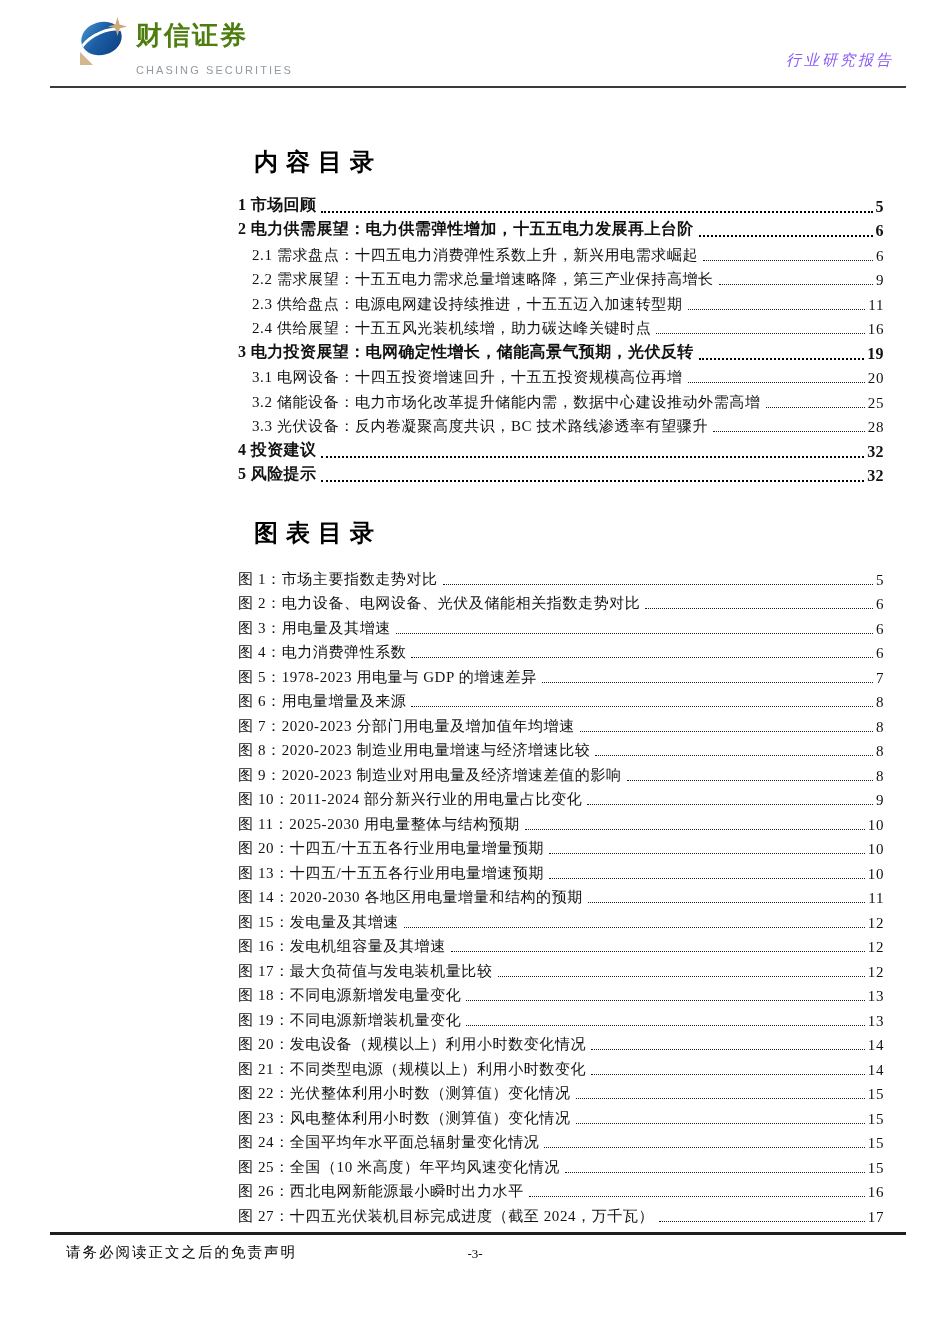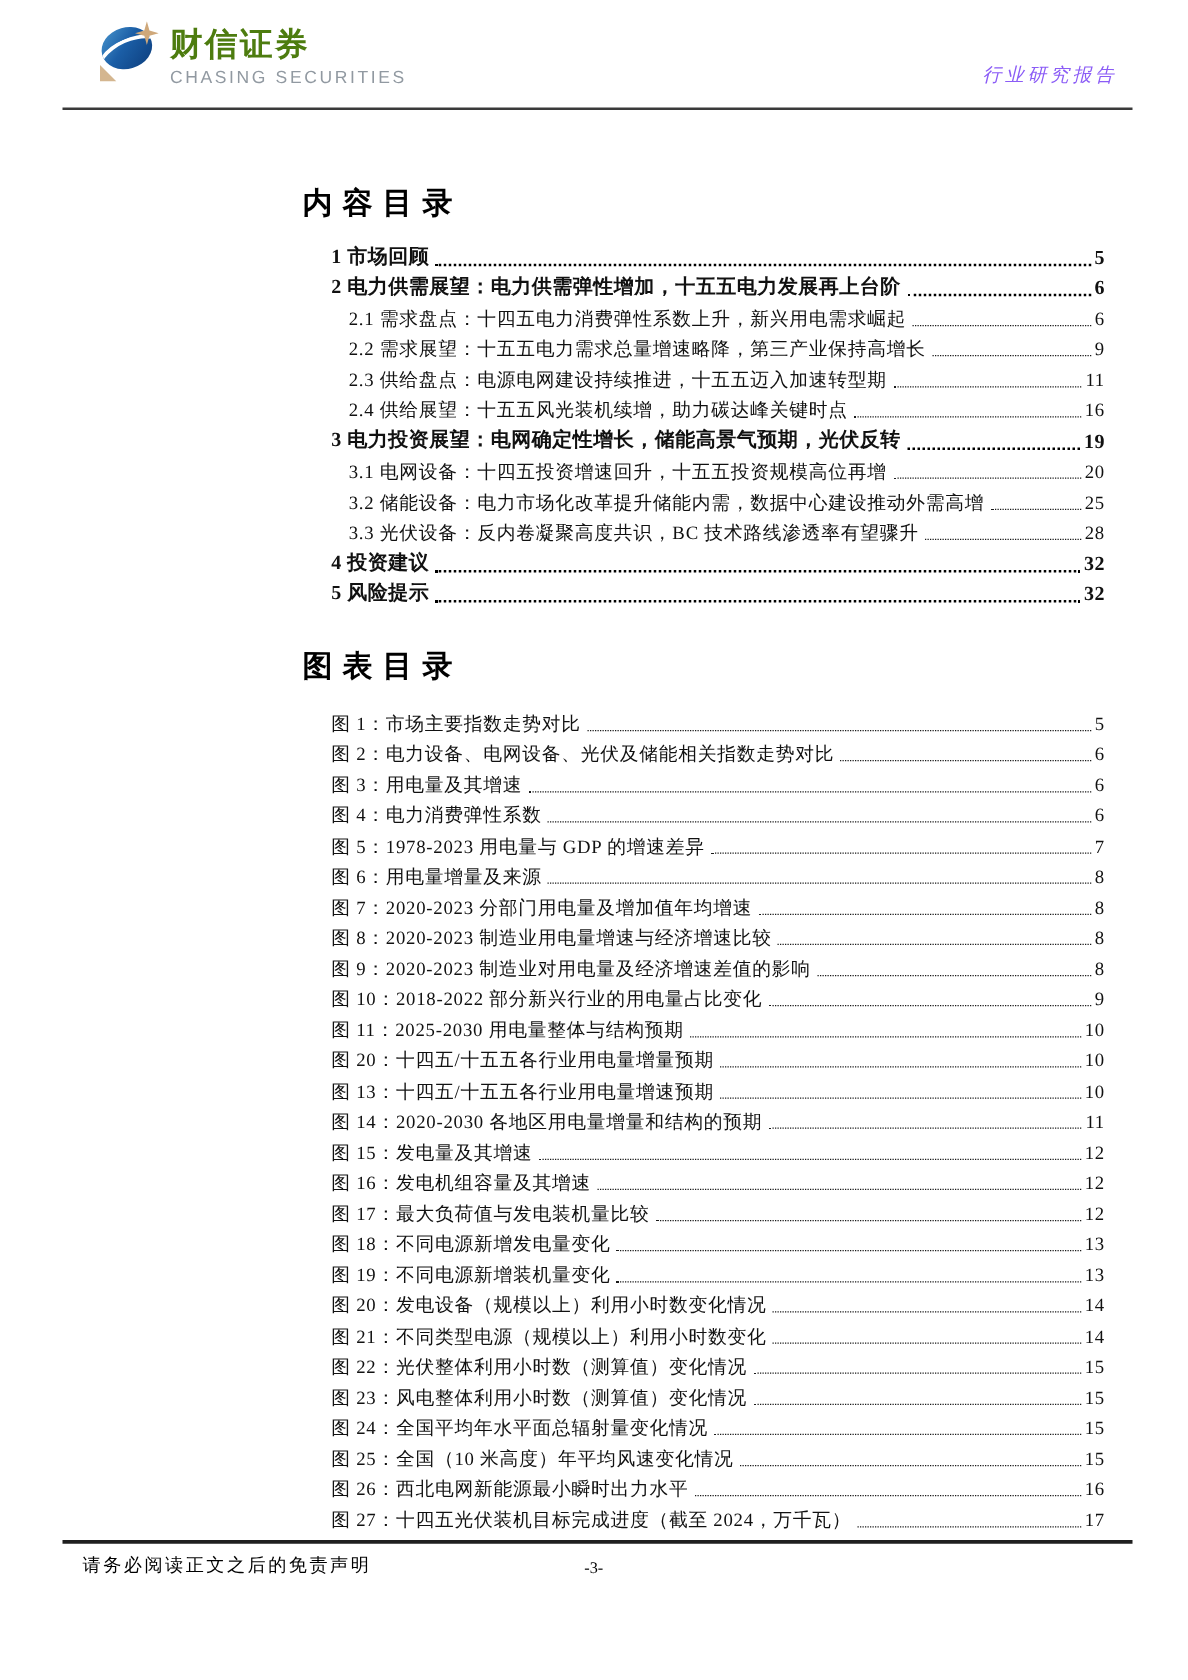--- a/index.html
+++ b/index.html
@@ -18,33 +18,33 @@
     transform:rotate(-16deg);overflow:hidden;}
   .globe::after{content:"";position:absolute;left:-8px;top:9px;width:54px;height:30px;
     border-radius:50%;border:3px solid transparent;border-top-color:#ffffff;
     transform:rotate(-8deg);}
   .wedge{position:absolute;left:1px;top:33px;width:0;height:0;
     border-left:13px solid #d4b690;border-top:13px solid transparent;}
   .star-icon{position:absolute;right:-2px;top:-2px;width:19px;height:19px;}
   .logo-text{display:flex;flex-direction:column;padding-top:3px;}
   .logo-cn{font-family:"Liberation Sans","DejaVu Sans",sans-serif;font-size:26px;line-height:1;
     font-weight:700;color:#4d7c0f;letter-spacing:2px;}
-  .logo-en{font-family:"Liberation Sans","DejaVu Sans",sans-serif;font-size:14px;color:#9199a1;
-    letter-spacing:2.1px;margin-top:5px;}
+  .logo-en{font-family:"Liberation Sans","DejaVu Sans",sans-serif;font-size:11px;color:#9199a1;
+    letter-spacing:2.1px;margin-top:16px;}
   .report-type{position:absolute;top:51px;right:56px;font-size:15px;letter-spacing:3px;color:#8b5cf6;font-style:italic;}
   .header-rule{position:absolute;top:86px;left:50px;width:856px;height:2px;background:#3a3a3a;}
 
   
   .toc-section{position:absolute;left:238px;top:146px;width:646px;}
   .figures-section{position:absolute;left:238px;top:517px;width:646px;}
-  .section-title{font-size:24px;font-weight:700;letter-spacing:8px;margin:0 0 13px 4px;color:#000;}
+  .section-title{font-size:24px;font-weight:700;letter-spacing:8px;margin:0 0 13px 16px;color:#000;}
   .figures-section .section-title{margin-bottom:15px;}
 
   .row{display:flex;align-items:flex-end;height:24.5px;font-size:15px;letter-spacing:0.6px;white-space:nowrap;}
-  .row-label{white-space:nowrap;margin-left:27px;}
+  .row-label{white-space:nowrap;}
   .leader{flex:1;border-bottom:1.5px dotted #1a1a1a;margin:0 3px 4px 5px;min-width:12px;}
   .row-page{white-space:nowrap;}
   .lvl1{font-weight:700;font-size:16px;letter-spacing:0.4px;}
   .lvl1 .leader{border-bottom:2.5px dotted #000;margin-bottom:3px;}
   .lvl2{padding-left:14px;}
 
   
   .footer-rule{position:absolute;top:1232px;left:50px;width:856px;height:2.5px;background:#1f1f1f;}
   .footer-disclaimer{position:absolute;top:1243px;left:66px;font-size:14.5px;font-weight:400;
     letter-spacing:2px;color:#000;}
@@ -179,21 +179,21 @@
     <span class="row-label">图 8：2020-2023 制造业用电量增速与经济增速比较</span>
     <span class="leader"></span>
     <span class="row-page">8</span>
   </div>
         <div class="row">
     <span class="row-label">图 9：2020-2023 制造业对用电量及经济增速差值的影响</span>
     <span class="leader"></span>
     <span class="row-page">8</span>
   </div>
         <div class="row">
-    <span class="row-label">图 10：2018-2022 部分新兴行业的用电量占比变化</span>
+    <span class="row-label">图 10：2011-2024 部分新兴行业的用电量占比变化</span>
     <span class="leader"></span>
     <span class="row-page">9</span>
   </div>
         <div class="row">
     <span class="row-label">图 11：2025-2030 用电量整体与结构预期</span>
     <span class="leader"></span>
     <span class="row-page">10</span>
   </div>
         <div class="row">
     <span class="row-label">图 20：十四五/十五五各行业用电量增量预期</span>

